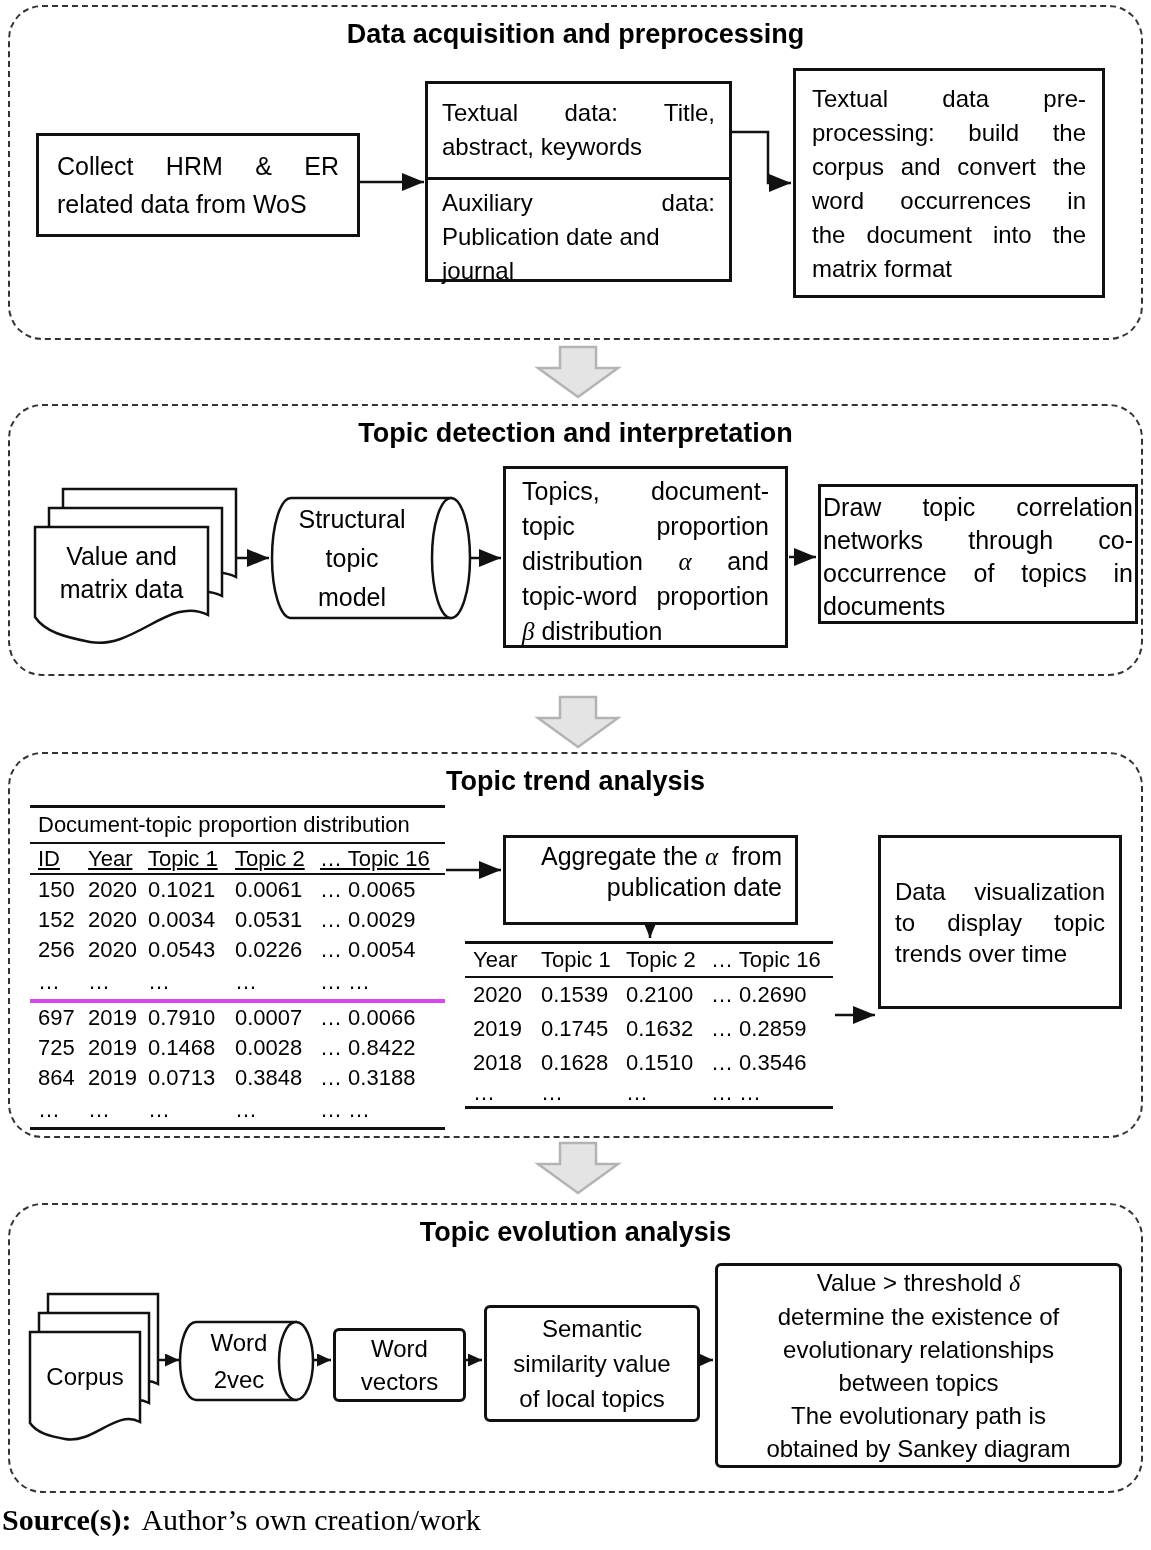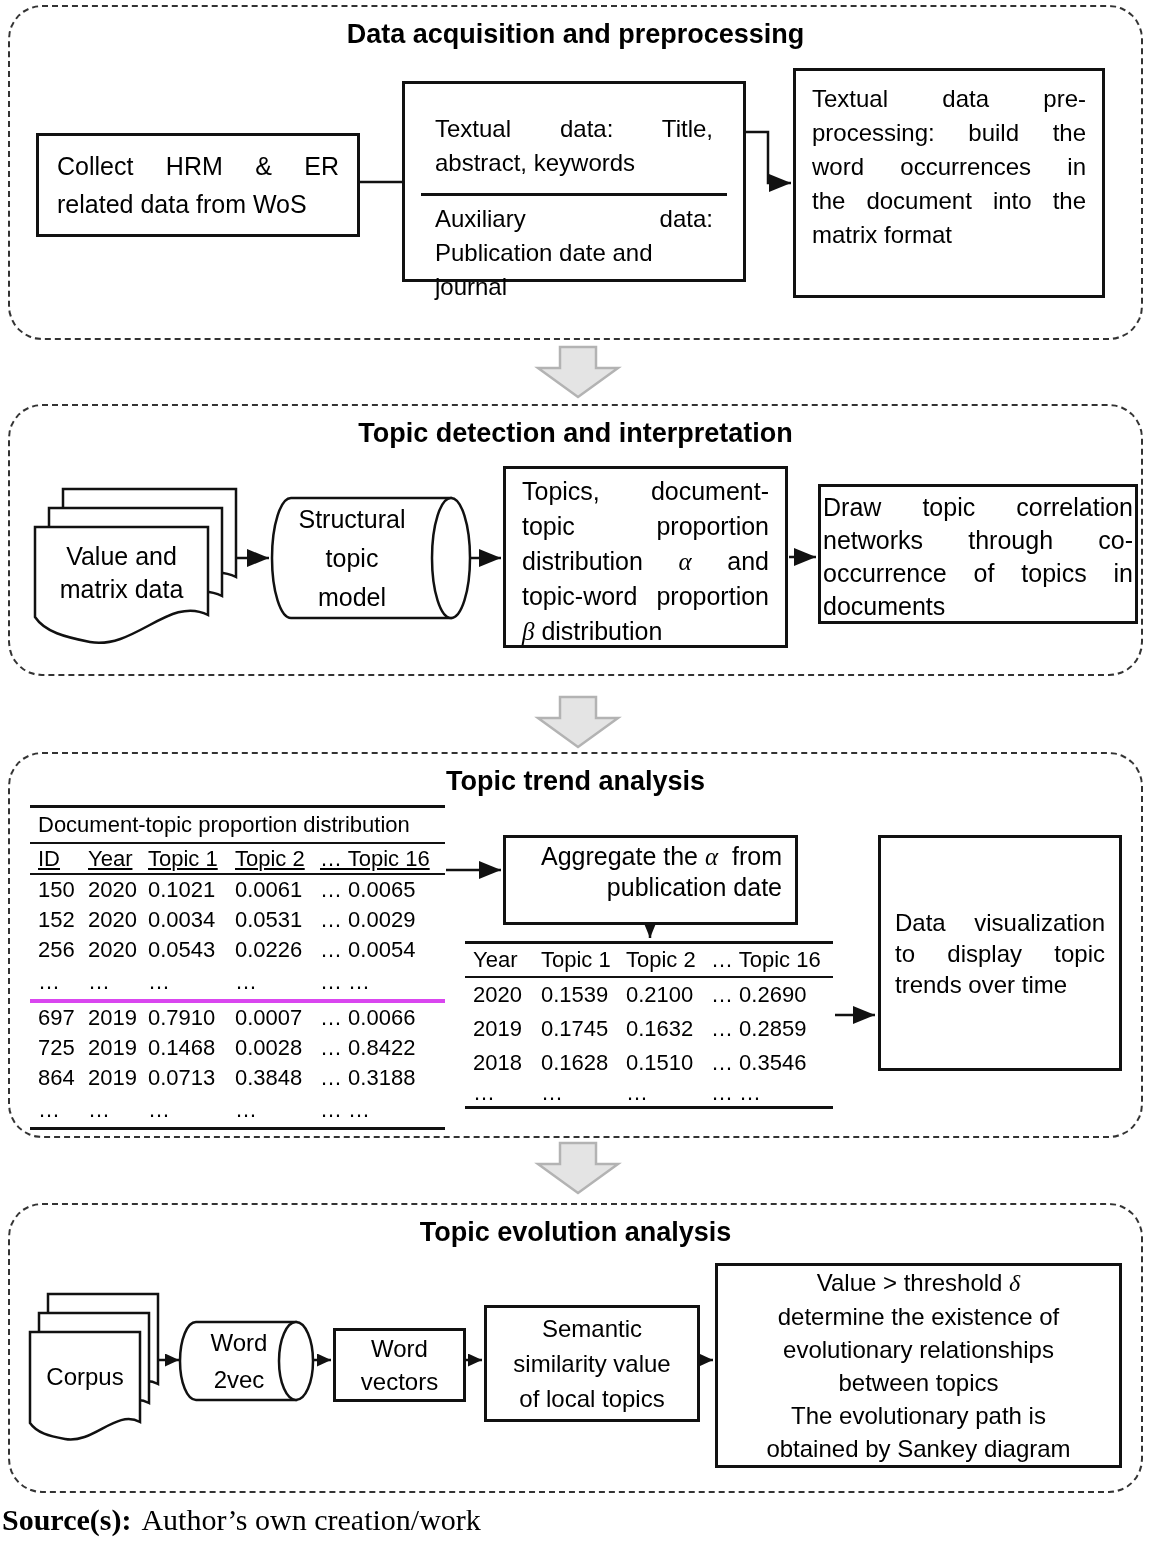--- a/index.html
+++ b/index.html
@@ -4,21 +4,21 @@
 <style>
   html,body{margin:0;padding:0;background:#fff;}
   body{width:1151px;height:1550px;position:relative;font-family:"Liberation Sans",sans-serif;color:#000;}
   .canvas{position:absolute;top:0;left:0;width:1151px;height:1550px;overflow:hidden;}
   .overlay{position:absolute;top:0;left:0;z-index:1;pointer-events:none;}
   .sec{position:absolute;border:2px dashed #333;border-radius:34px;z-index:0;box-sizing:border-box;}
   .sec-title{position:absolute;top:12px;left:0;right:0;text-align:center;font-weight:bold;font-size:27px;}
   .box{position:absolute;border:3px solid #111;background:#fff;box-sizing:border-box;z-index:2;}
   .label{position:absolute;z-index:2;display:flex;flex-direction:column;justify-content:center;align-items:center;text-align:center;}
   .flexc{display:flex;flex-direction:column;justify-content:center;}
-  .ctr{text-align:center;}
+  .ctr{text-align:center;border-radius:6px;}
   .jl{text-align:justify;text-align-last:justify;}
   .jc{text-align:justify;text-align-last:justify;text-justify:inter-character;}
   .pre{white-space:pre-wrap;}
   .gk{font-style:italic;font-family:"Liberation Serif",serif;}
   
   .tbl{position:absolute;z-index:2;font-size:22px;box-sizing:border-box;background:#fff;border-top:3px solid #111;border-bottom:3px solid #111;}
   .tbl .caption{height:34px;line-height:34px;border-bottom:2px solid #111;padding-left:8px;}
   .tbl .thead{border-bottom:2px solid #111;display:grid;align-items:center;padding-left:8px;}
   .trow{display:grid;align-items:center;padding-left:8px;}
   .t1{width:415px;}
@@ -96,35 +96,36 @@
 
   <div class="sec" style="left:8px;top:5px;width:1135px;height:335px;">
     <div class="sec-title">Data acquisition and preprocessing</div>
   </div>
 
   <div class="box flexc" style="left:36px;top:133px;width:324px;height:104px;padding:10px 18px;font-size:25px;line-height:38px;">
     <div class="jl">Collect HRM &amp; ER</div>
     <div>related data from WoS</div>
   </div>
 
-  <div class="box" style="left:402px;top:81px;width:344px;height:201px;padding:16px;">
+  <div class="box" style="left:425px;top:81px;width:307px;height:201px;padding:0;">
     <div style="height:96px;border-bottom:3px solid #111;box-sizing:border-box;padding:12px 14px 0;font-size:24px;line-height:34px;">
       <div class="jc">Textual data: Title,</div>
       <div>abstract, keywords</div>
     </div>
     <div style="padding:6px 14px 0;font-size:24px;line-height:34px;">
       <div class="jc">Auxiliary data:</div>
       <div>Publication date and</div>
       <div>journal</div>
     </div>
   </div>
 
   <div class="box" style="left:793px;top:68px;width:312px;height:230px;padding:11px 16px;font-size:24px;line-height:34px;">
     <div class="jc">Textual data pre-</div>
     <div class="jl">processing: build the</div>
+    <div class="jl">corpus and convert the</div>
     <div class="jl">word occurrences in</div>
     <div class="jl">the document into the</div>
     <div>matrix format</div>
   </div>
 
   <div class="sec" style="left:8px;top:404px;width:1135px;height:272px;">
     <div class="sec-title">Topic detection and interpretation</div>
   </div>
 
   <div class="label" style="left:35px;top:528px;width:173px;height:90px;font-size:25px;line-height:33px;">
@@ -259,21 +260,21 @@
         </div>
         <div class="trow">
           <div>…</div>
           <div>…</div>
           <div>…</div>
           <div>… …</div>
         </div>
       </div>
   </div>
 
-  <div class="box flexc" style="left:878px;top:835px;width:244px;height:236px;padding:0 14px;font-size:24px;line-height:31px;">
+  <div class="box flexc" style="left:878px;top:835px;width:244px;height:174px;padding:0 14px;font-size:24px;line-height:31px;">
     <div class="jl">Data visualization</div>
     <div class="jl">to display  topic</div>
     <div>trends over time</div>
   </div>
 
   <div class="sec" style="left:8px;top:1203px;width:1135px;height:290px;">
     <div class="sec-title">Topic evolution analysis</div>
   </div>
 
   <div class="label" style="left:30px;top:1334px;width:110px;height:86px;font-size:24px;">

